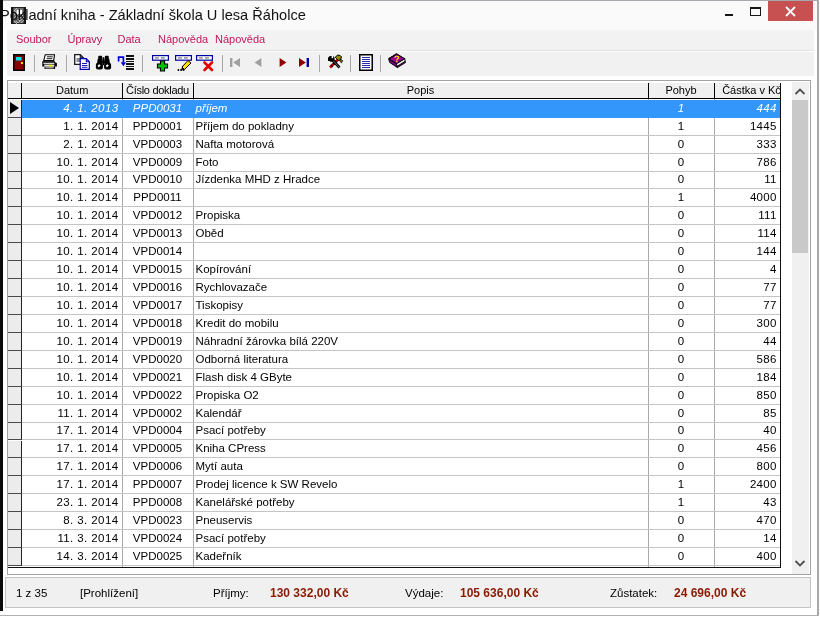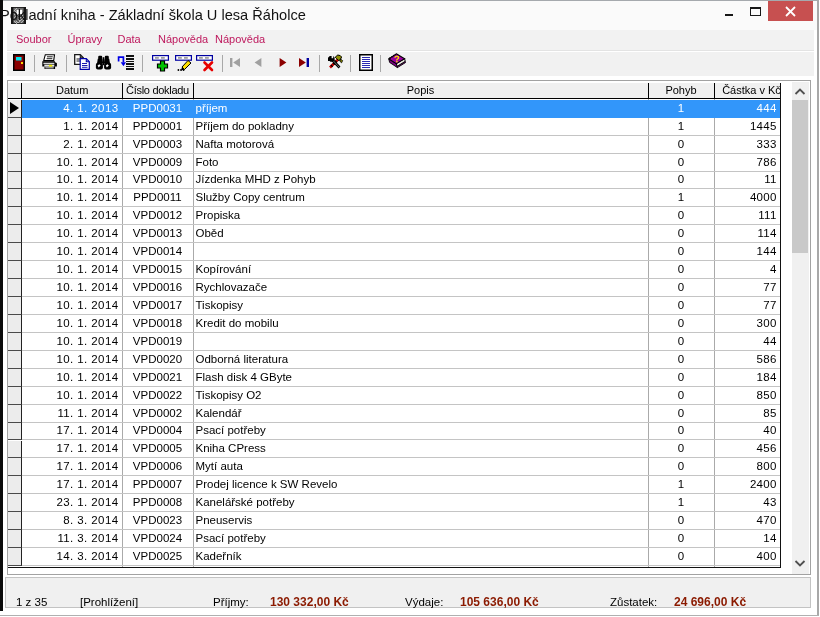--- a/index.html
+++ b/index.html
@@ -29,30 +29,30 @@
 #ghead { position:absolute; left:0; top:0; width:100%; height:16.8px; background:#f0f0f0; border-bottom:1.4px solid #000; }
 .h { position:absolute; top:0; bottom:0; display:flex; align-items:center; justify-content:center; color:#000; font-size:11px; }
 .gv { position:absolute; top:0; bottom:0; width:1px; background:#000; }
 .row { position:absolute; left:14px; width:757.4px; border-bottom:1px solid #c4c4c4; }
 .row .c { position:absolute; top:0; bottom:1px; display:flex; align-items:center; white-space:nowrap; }
 .cd { left:0; width:99.7px; justify-content:flex-end; padding-right:3.5px; letter-spacing:0.4px; }
 .cn { left:99.7px; width:71px; justify-content:center; }
 .cp { left:170.7px; width:455px; padding-left:2.5px; }
 .cm { left:625.7px; width:66px; justify-content:center; }
 .ca { left:691.7px; width:65.7px; justify-content:flex-end; padding-right:3px; letter-spacing:0.3px; }
-.row.sel { background:#3296fa; color:#fff; border-bottom-color:#3296fa; }
+.row.sel { background:#3296fa; color:#fff; border-bottom-color:#3296fa;font-style:italic; }
 .selcell { position:absolute; left:0; width:14px; background:#ececec; border-bottom:1px solid #4a4a4a; border-right:1.3px solid #222; }
 
 .bv { position:absolute; width:1px; background:#aaa; }
 
 #sbar { position:absolute; left:791.6px; top:82px; width:17px; height:491.9px; background:#f0f0f0; }
 #sthumb { position:absolute; left:792.3px; top:99.5px; width:15.6px; height:153px; background:#c9c9c9; }
 
 #status { position:absolute; left:5px; top:576.5px; width:805.5px; height:31.5px; background:#f0f0f0; border:1px solid #c3c3c3; font-size:11.5px; color:#000; }
-.st { position:absolute; top:9px; white-space:nowrap;margin-top:9px; }
+.st { position:absolute; top:9px; white-space:nowrap; }
 .stv { font-weight:bold; color:#8b1a00; font-size:12px; top:8.5px; }
 </style></head>
 <body>
 <div id="win">
   <div id="title"></div>
   <div id="bl"></div>
     <div id="bt"></div>
     <div id="br"></div>
     <div id="bb"></div>
   <svg id="appicon" width="15" height="17" viewBox="0 0 15 17">
@@ -259,29 +259,28 @@
         <div class="c cd">10. 1. 2014</div>
         <div class="c cn">VPD0009</div>
         <div class="c cp">Foto</div>
         <div class="c cm">0</div>
         <div class="c ca">786</div>
       </div>
 <div class="selcell" style="top:153.6px;height:17.93px"></div>
 <div class="row" style="top:171.5px;height:17.93px">
         <div class="c cd">10. 1. 2014</div>
         <div class="c cn">VPD0010</div>
-        <div class="c cp">Jízdenka MHD z Pohyb</div>
+        <div class="c cp">Jízdenka MHD z Hradce</div>
         <div class="c cm">0</div>
         <div class="c ca">11</div>
       </div>
 <div class="selcell" style="top:171.5px;height:17.93px"></div>
 <div class="row" style="top:189.4px;height:17.93px">
         <div class="c cd">10. 1. 2014</div>
         <div class="c cn">PPD0011</div>
-        <div class="c cp">Služby Copy centrum</div>
         <div class="c cm">1</div>
         <div class="c ca">4000</div>
       </div>
 <div class="selcell" style="top:189.4px;height:17.93px"></div>
 <div class="row" style="top:207.4px;height:17.93px">
         <div class="c cd">10. 1. 2014</div>
         <div class="c cn">VPD0012</div>
         <div class="c cp">Propiska</div>
         <div class="c cm">0</div>
         <div class="c ca">111</div>
@@ -330,20 +329,21 @@
         <div class="c cd">10. 1. 2014</div>
         <div class="c cn">VPD0018</div>
         <div class="c cp">Kredit do mobilu</div>
         <div class="c cm">0</div>
         <div class="c ca">300</div>
       </div>
 <div class="selcell" style="top:315.0px;height:17.93px"></div>
 <div class="row" style="top:332.9px;height:17.93px">
         <div class="c cd">10. 1. 2014</div>
         <div class="c cn">VPD0019</div>
+        <div class="c cp">Náhradní žárovka bílá 220V</div>
         <div class="c cm">0</div>
         <div class="c ca">44</div>
       </div>
 <div class="selcell" style="top:332.9px;height:17.93px"></div>
 <div class="row" style="top:350.8px;height:17.93px">
         <div class="c cd">10. 1. 2014</div>
         <div class="c cn">VPD0020</div>
         <div class="c cp">Odborná literatura</div>
         <div class="c cm">0</div>
         <div class="c ca">586</div>
@@ -353,21 +353,21 @@
         <div class="c cd">10. 1. 2014</div>
         <div class="c cn">VPD0021</div>
         <div class="c cp">Flash disk 4 GByte</div>
         <div class="c cm">0</div>
         <div class="c ca">184</div>
       </div>
 <div class="selcell" style="top:368.8px;height:17.93px"></div>
 <div class="row" style="top:386.7px;height:17.93px">
         <div class="c cd">10. 1. 2014</div>
         <div class="c cn">VPD0022</div>
-        <div class="c cp">Tiskopisy O2</div>
+        <div class="c cp">Propiska O2</div>
         <div class="c cm">0</div>
         <div class="c ca">850</div>
       </div>
 <div class="selcell" style="top:386.7px;height:17.93px"></div>
 <div class="row" style="top:404.6px;height:17.93px">
         <div class="c cd">11. 1. 2014</div>
         <div class="c cn">VPD0002</div>
         <div class="c cp">Kalendář</div>
         <div class="c cm">0</div>
         <div class="c ca">85</div>

